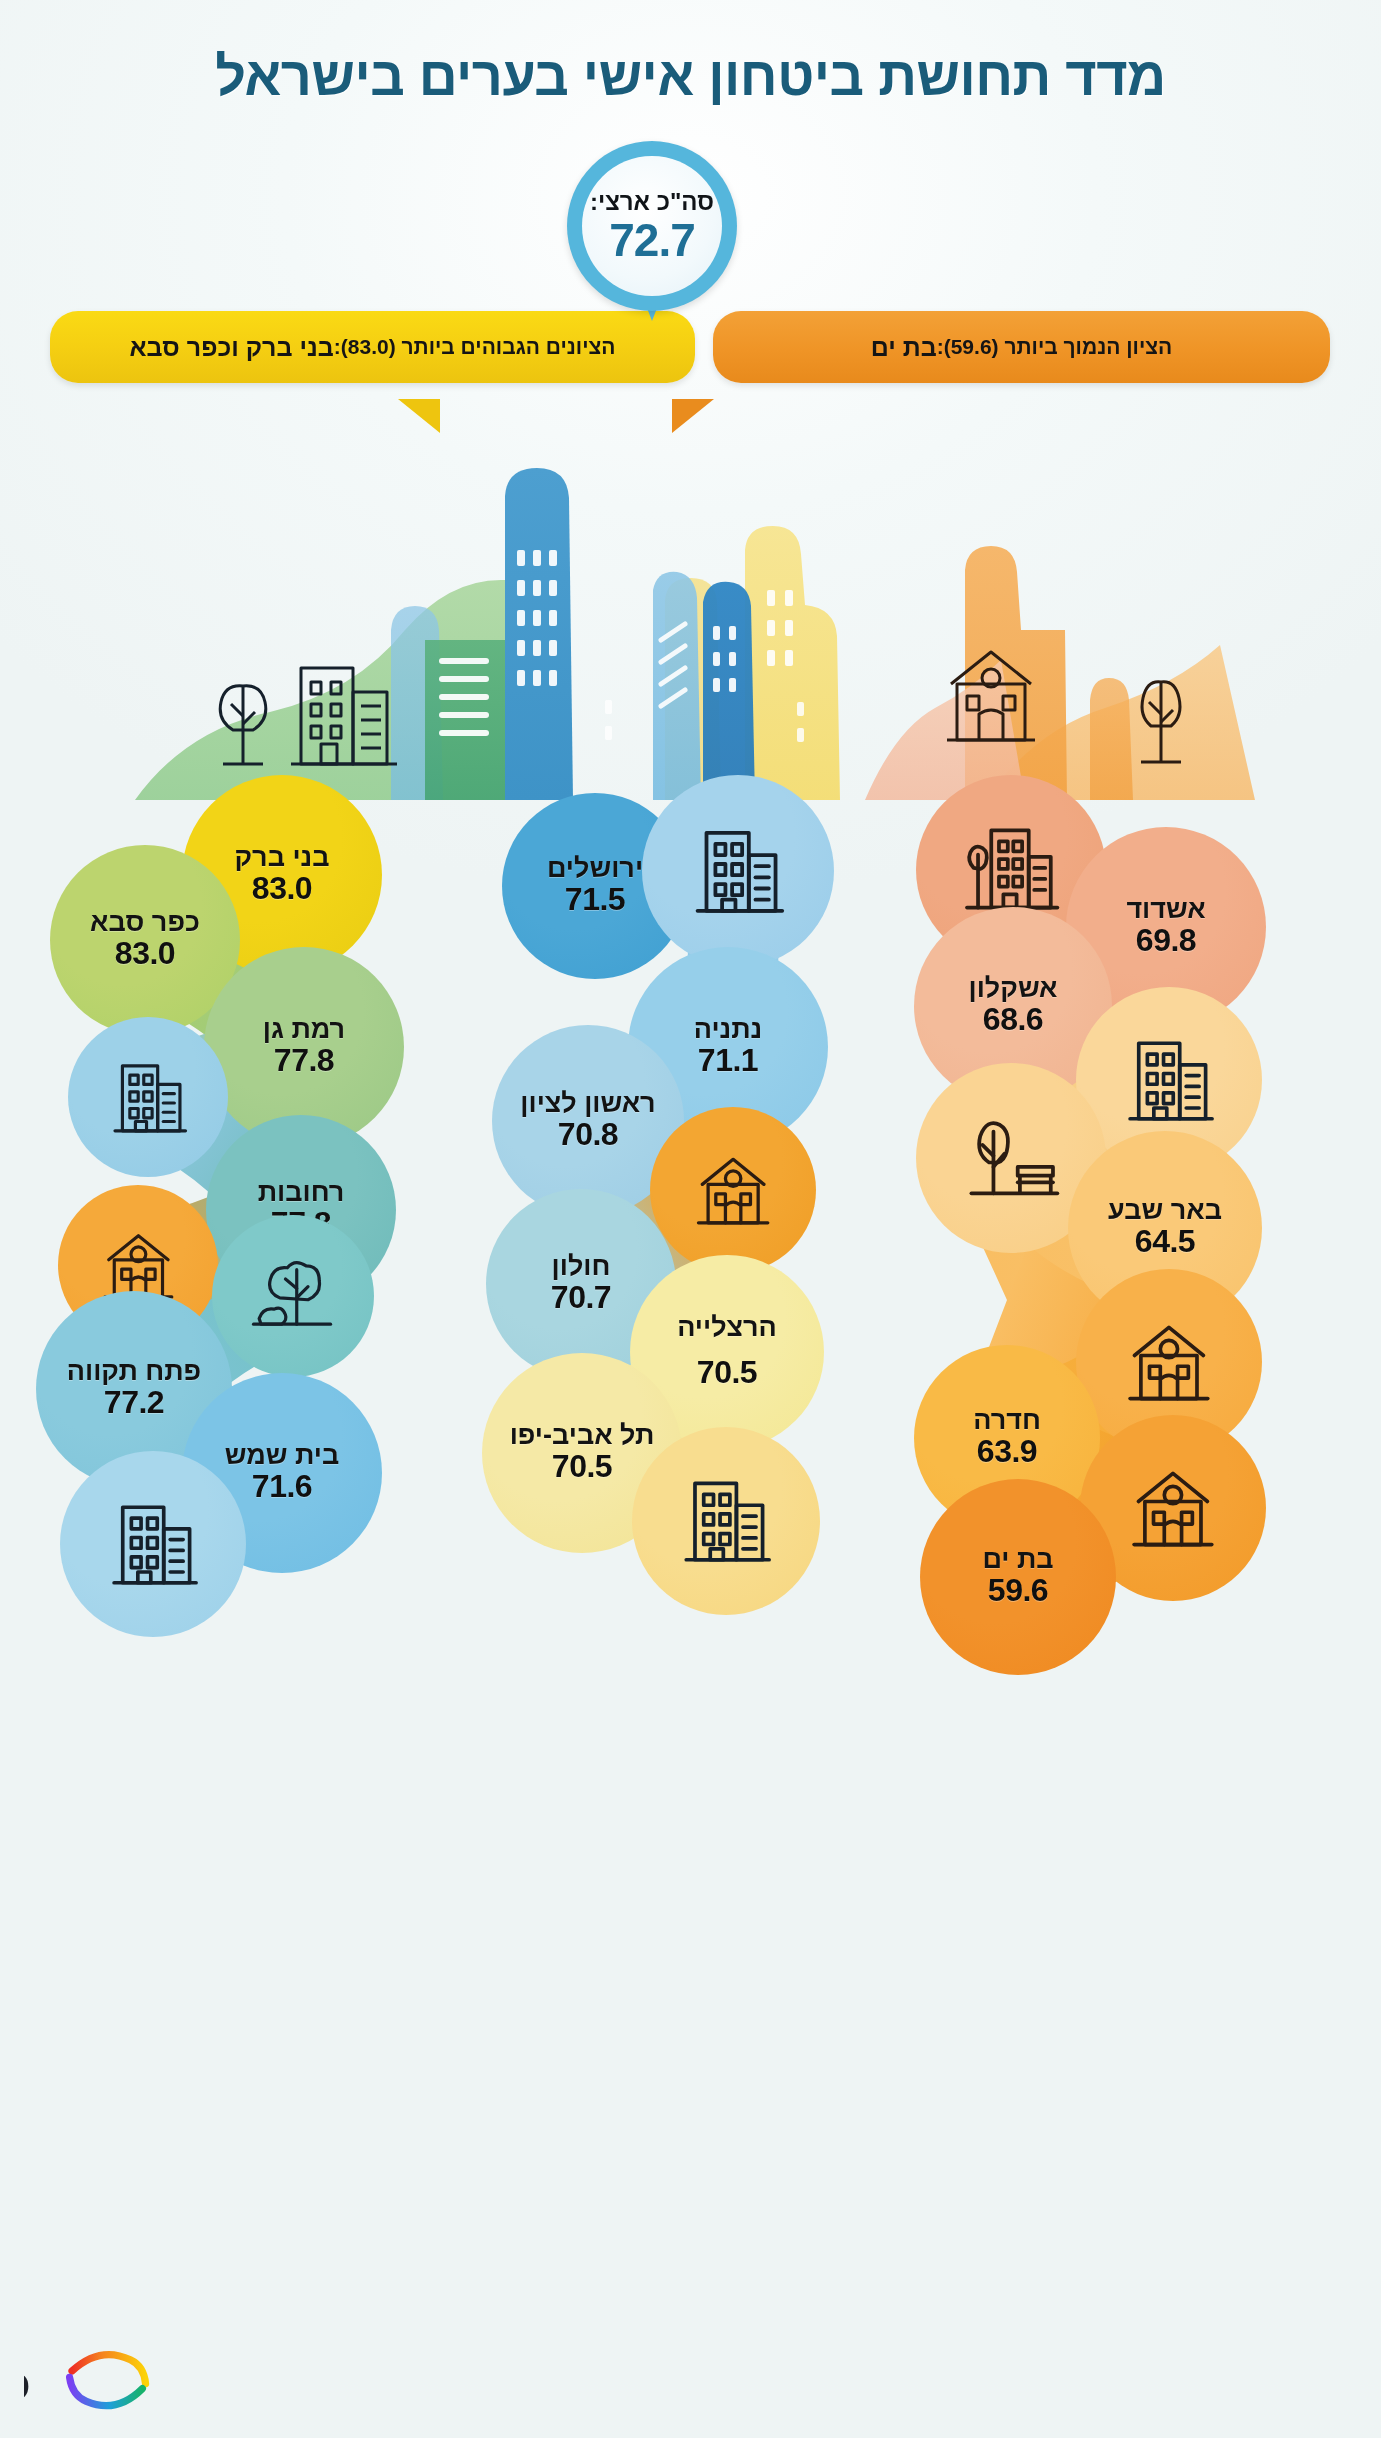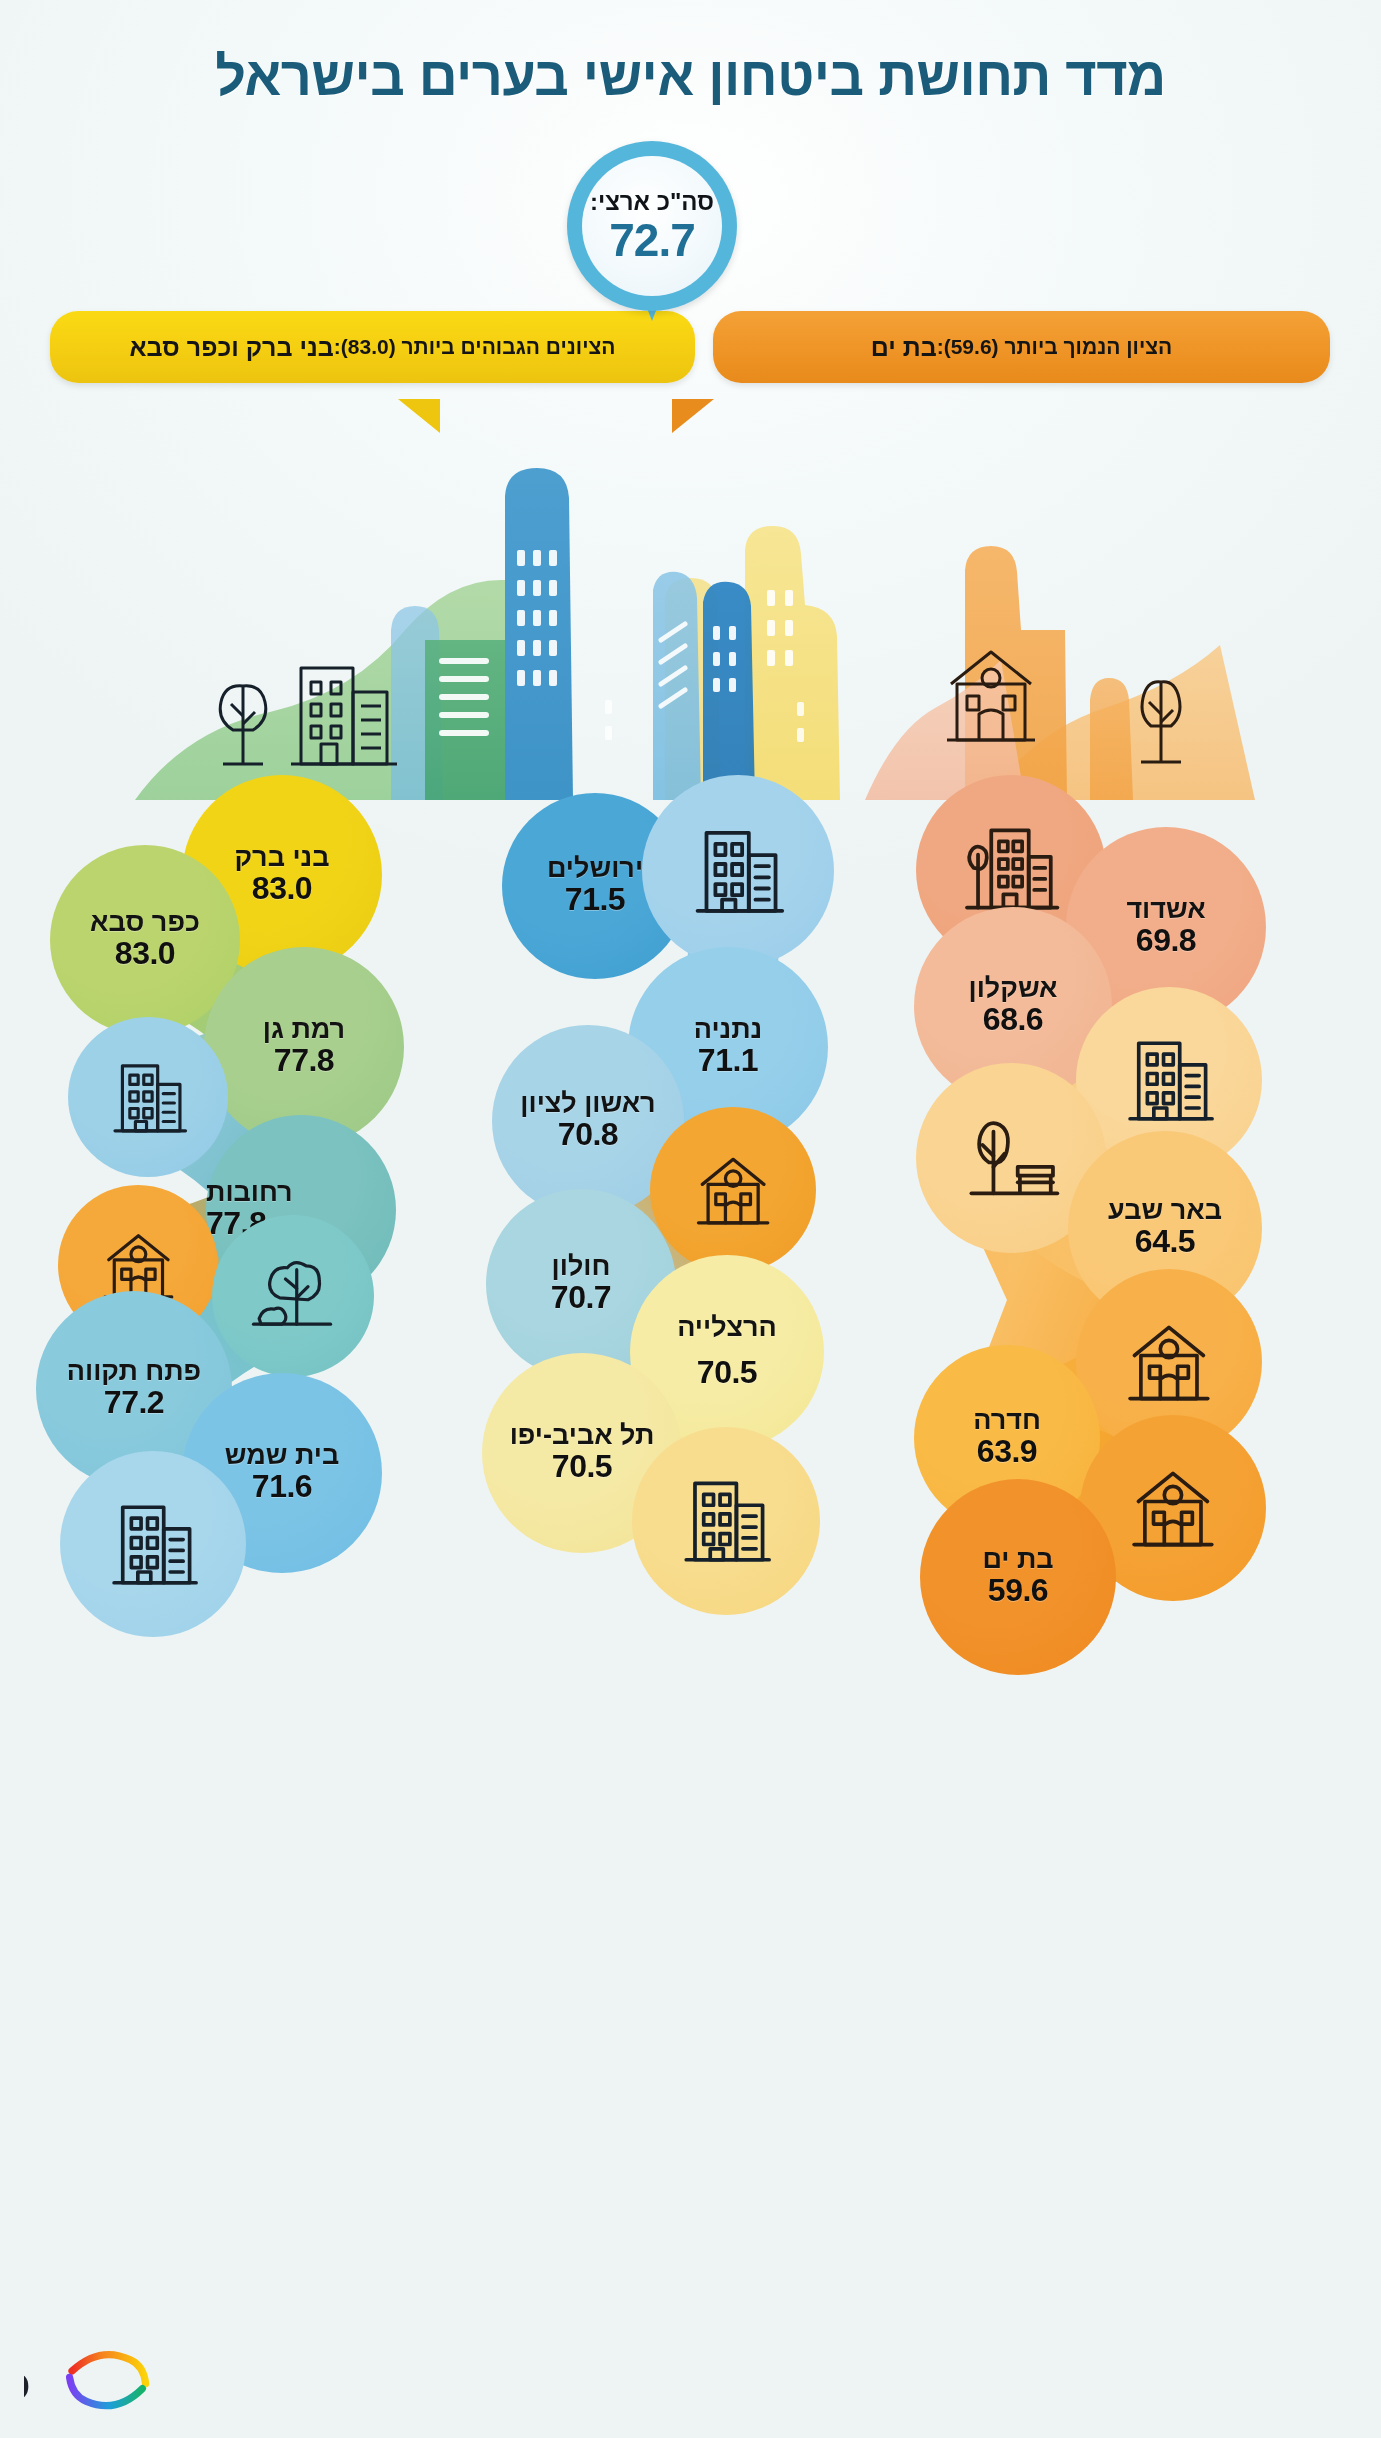--- a/index.html
+++ b/index.html
@@ -437,21 +437,21 @@
           <rect x="45" y="44" width="9" height="10"></rect>
       <rect x="30" y="62" width="9" height="10"></rect>
           <rect x="45" y="62" width="9" height="10"></rect>
       <rect x="36" y="76" width="12" height="10"></rect>
       <line x1="66" y1="46" x2="78" y2="46"></line>
           <line x1="66" y1="56" x2="78" y2="56"></line>
       <line x1="66" y1="66" x2="78" y2="66"></line>
           <line x1="66" y1="76" x2="78" y2="76"></line>
     </svg>
       </div>
-      <div class="node" style="left: 170px; top: 340px; width: 190px; height: 190px; background: radial-gradient(circle at 38% 32%, rgb(123, 194, 192) 0%, rgb(123, 194, 192) 45%, rgb(109, 186, 185) 100%); align-items: flex-end;">
+      <div class="node" style="left: 170px; top: 340px; width: 190px; height: 190px; background: radial-gradient(circle at 38% 32%, rgb(123, 194, 192) 0%, rgb(123, 194, 192) 45%, rgb(109, 186, 185) 100%);">
         <div class="city">רחובות</div>
         <div class="score">77.8</div>
       </div>
       <div class="node icon-node" style="left: 22px; top: 410px; width: 160px; height: 160px; background: radial-gradient(circle at 38% 32%, rgb(245, 169, 58) 0%, rgb(245, 169, 58) 45%, rgb(242, 160, 46) 100%);">
         <svg viewBox="0 0 100 100" fill="none" stroke="#2b1c12" stroke-width="3.4" stroke-linejoin="round" stroke-linecap="round">
       <path d="M18 44 L 50 18 L 82 44"></path>
       <circle cx="50" cy="38" r="8"></circle>
       <rect x="24" y="44" width="52" height="40"></rect>
       <line x1="14" y1="84" x2="86" y2="84"></line>
       <rect x="32" y="54" width="10" height="11"></rect>

